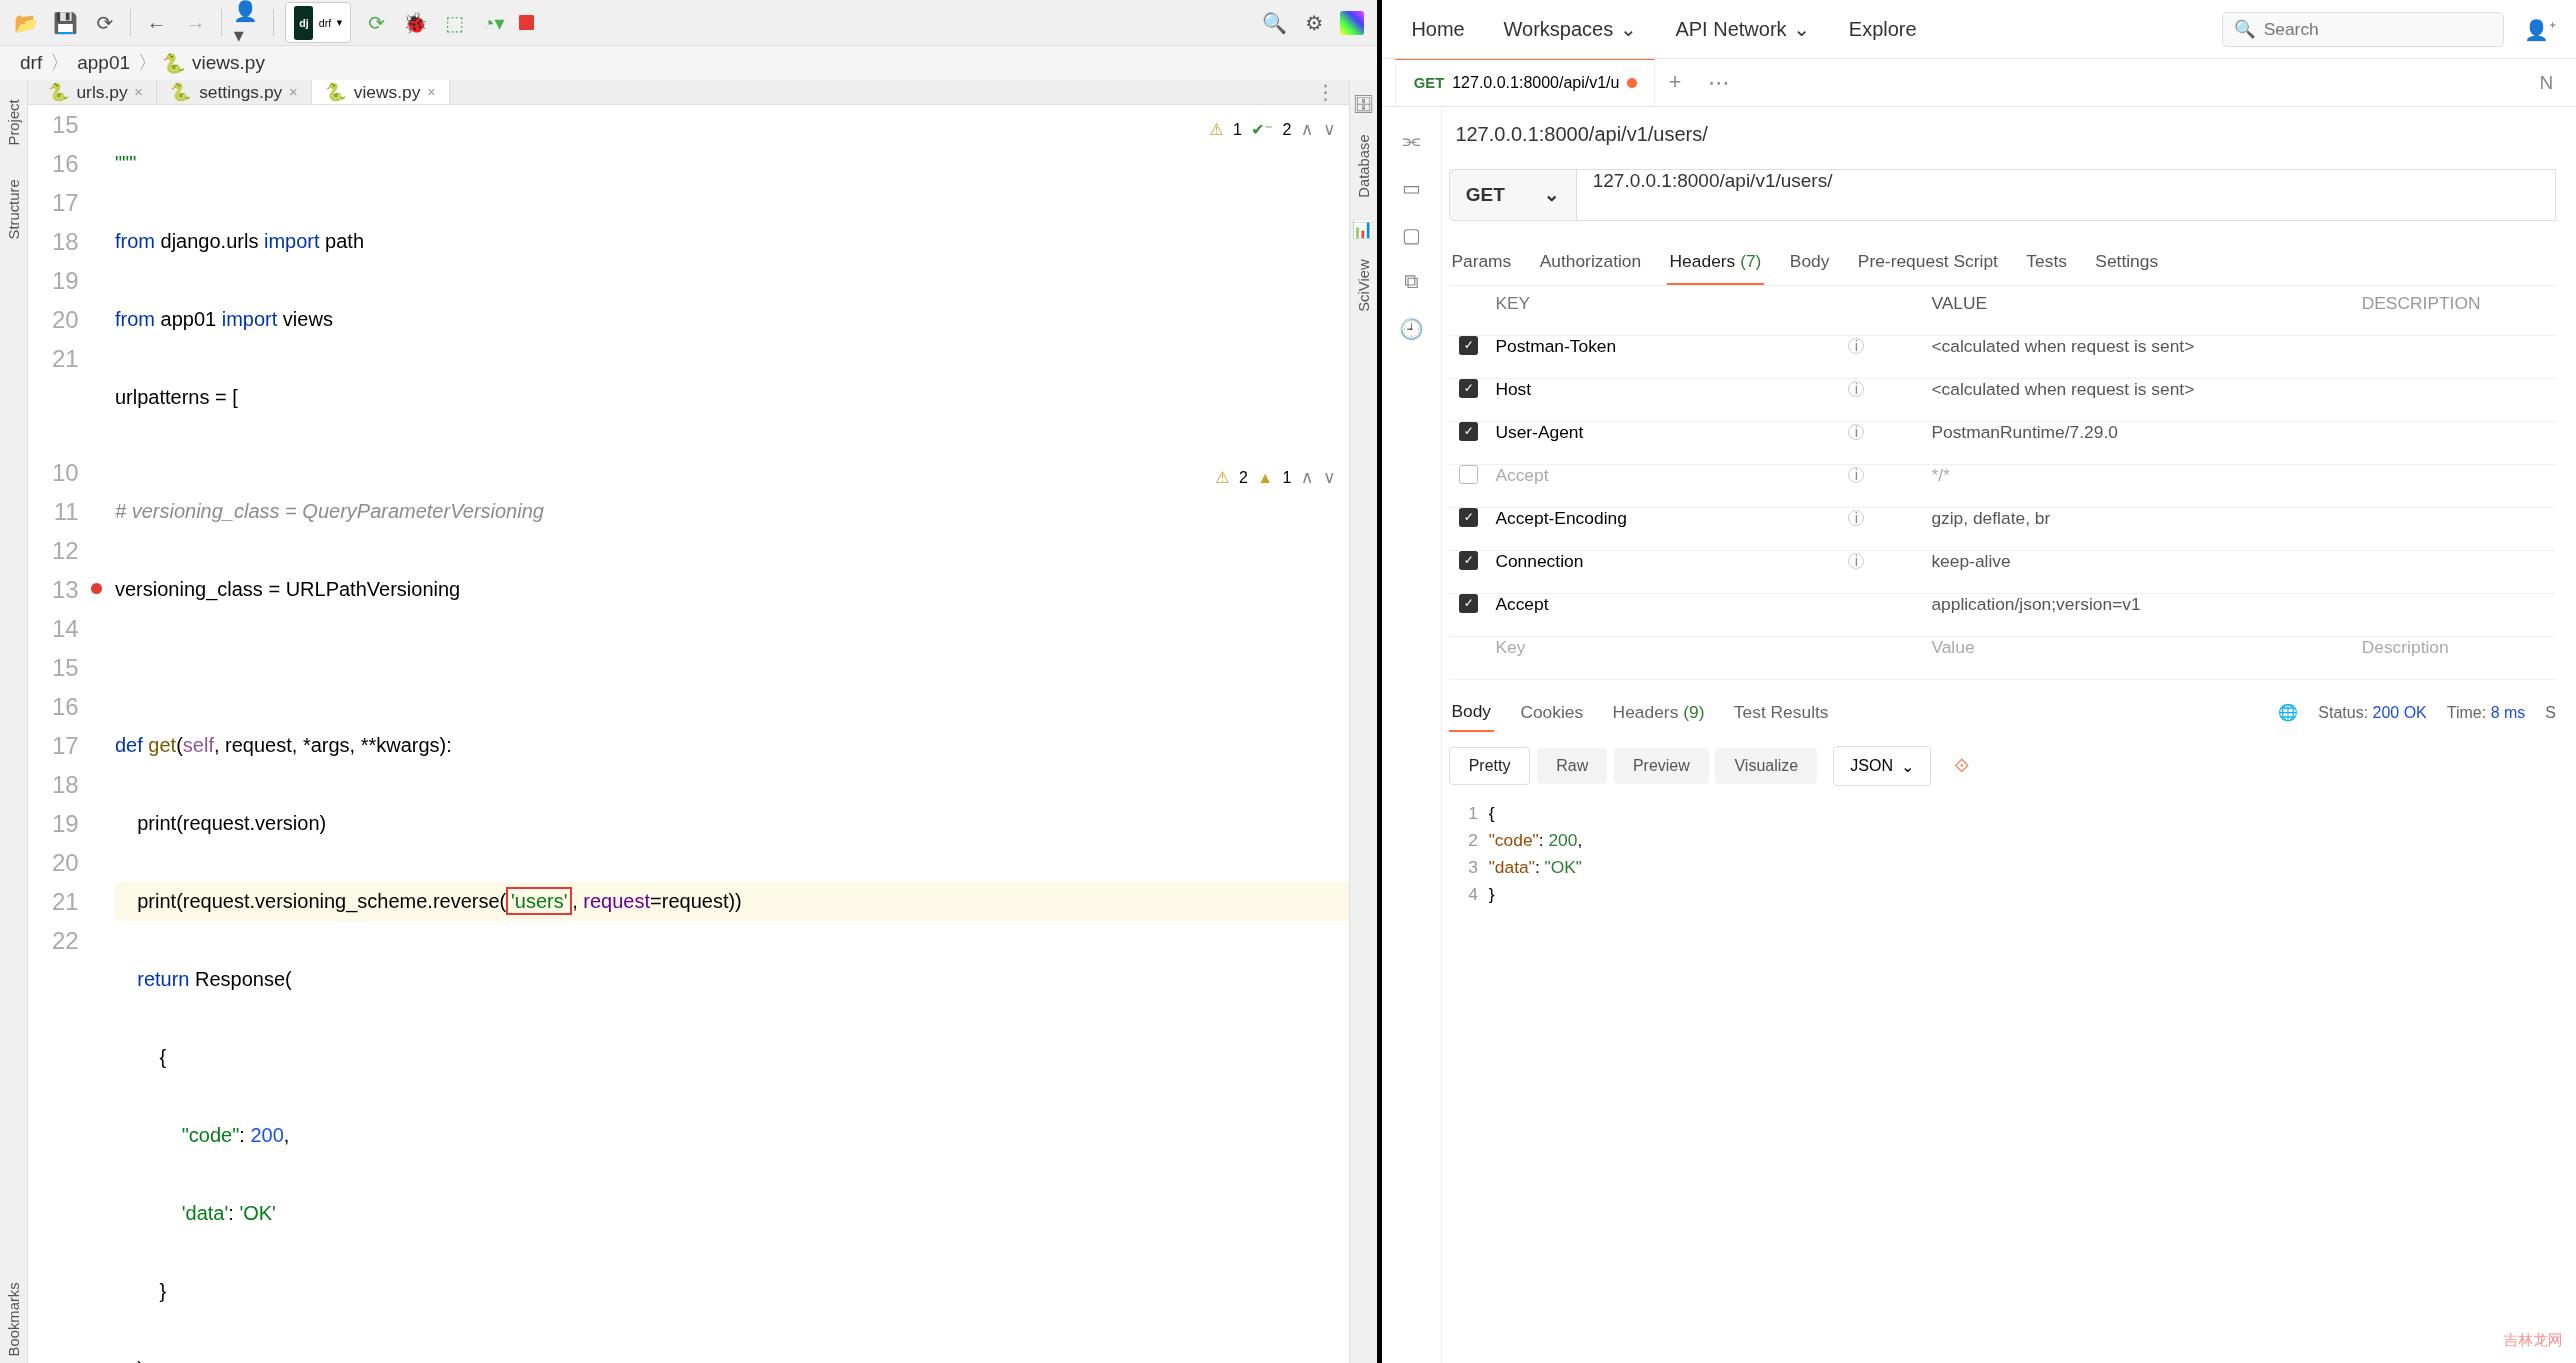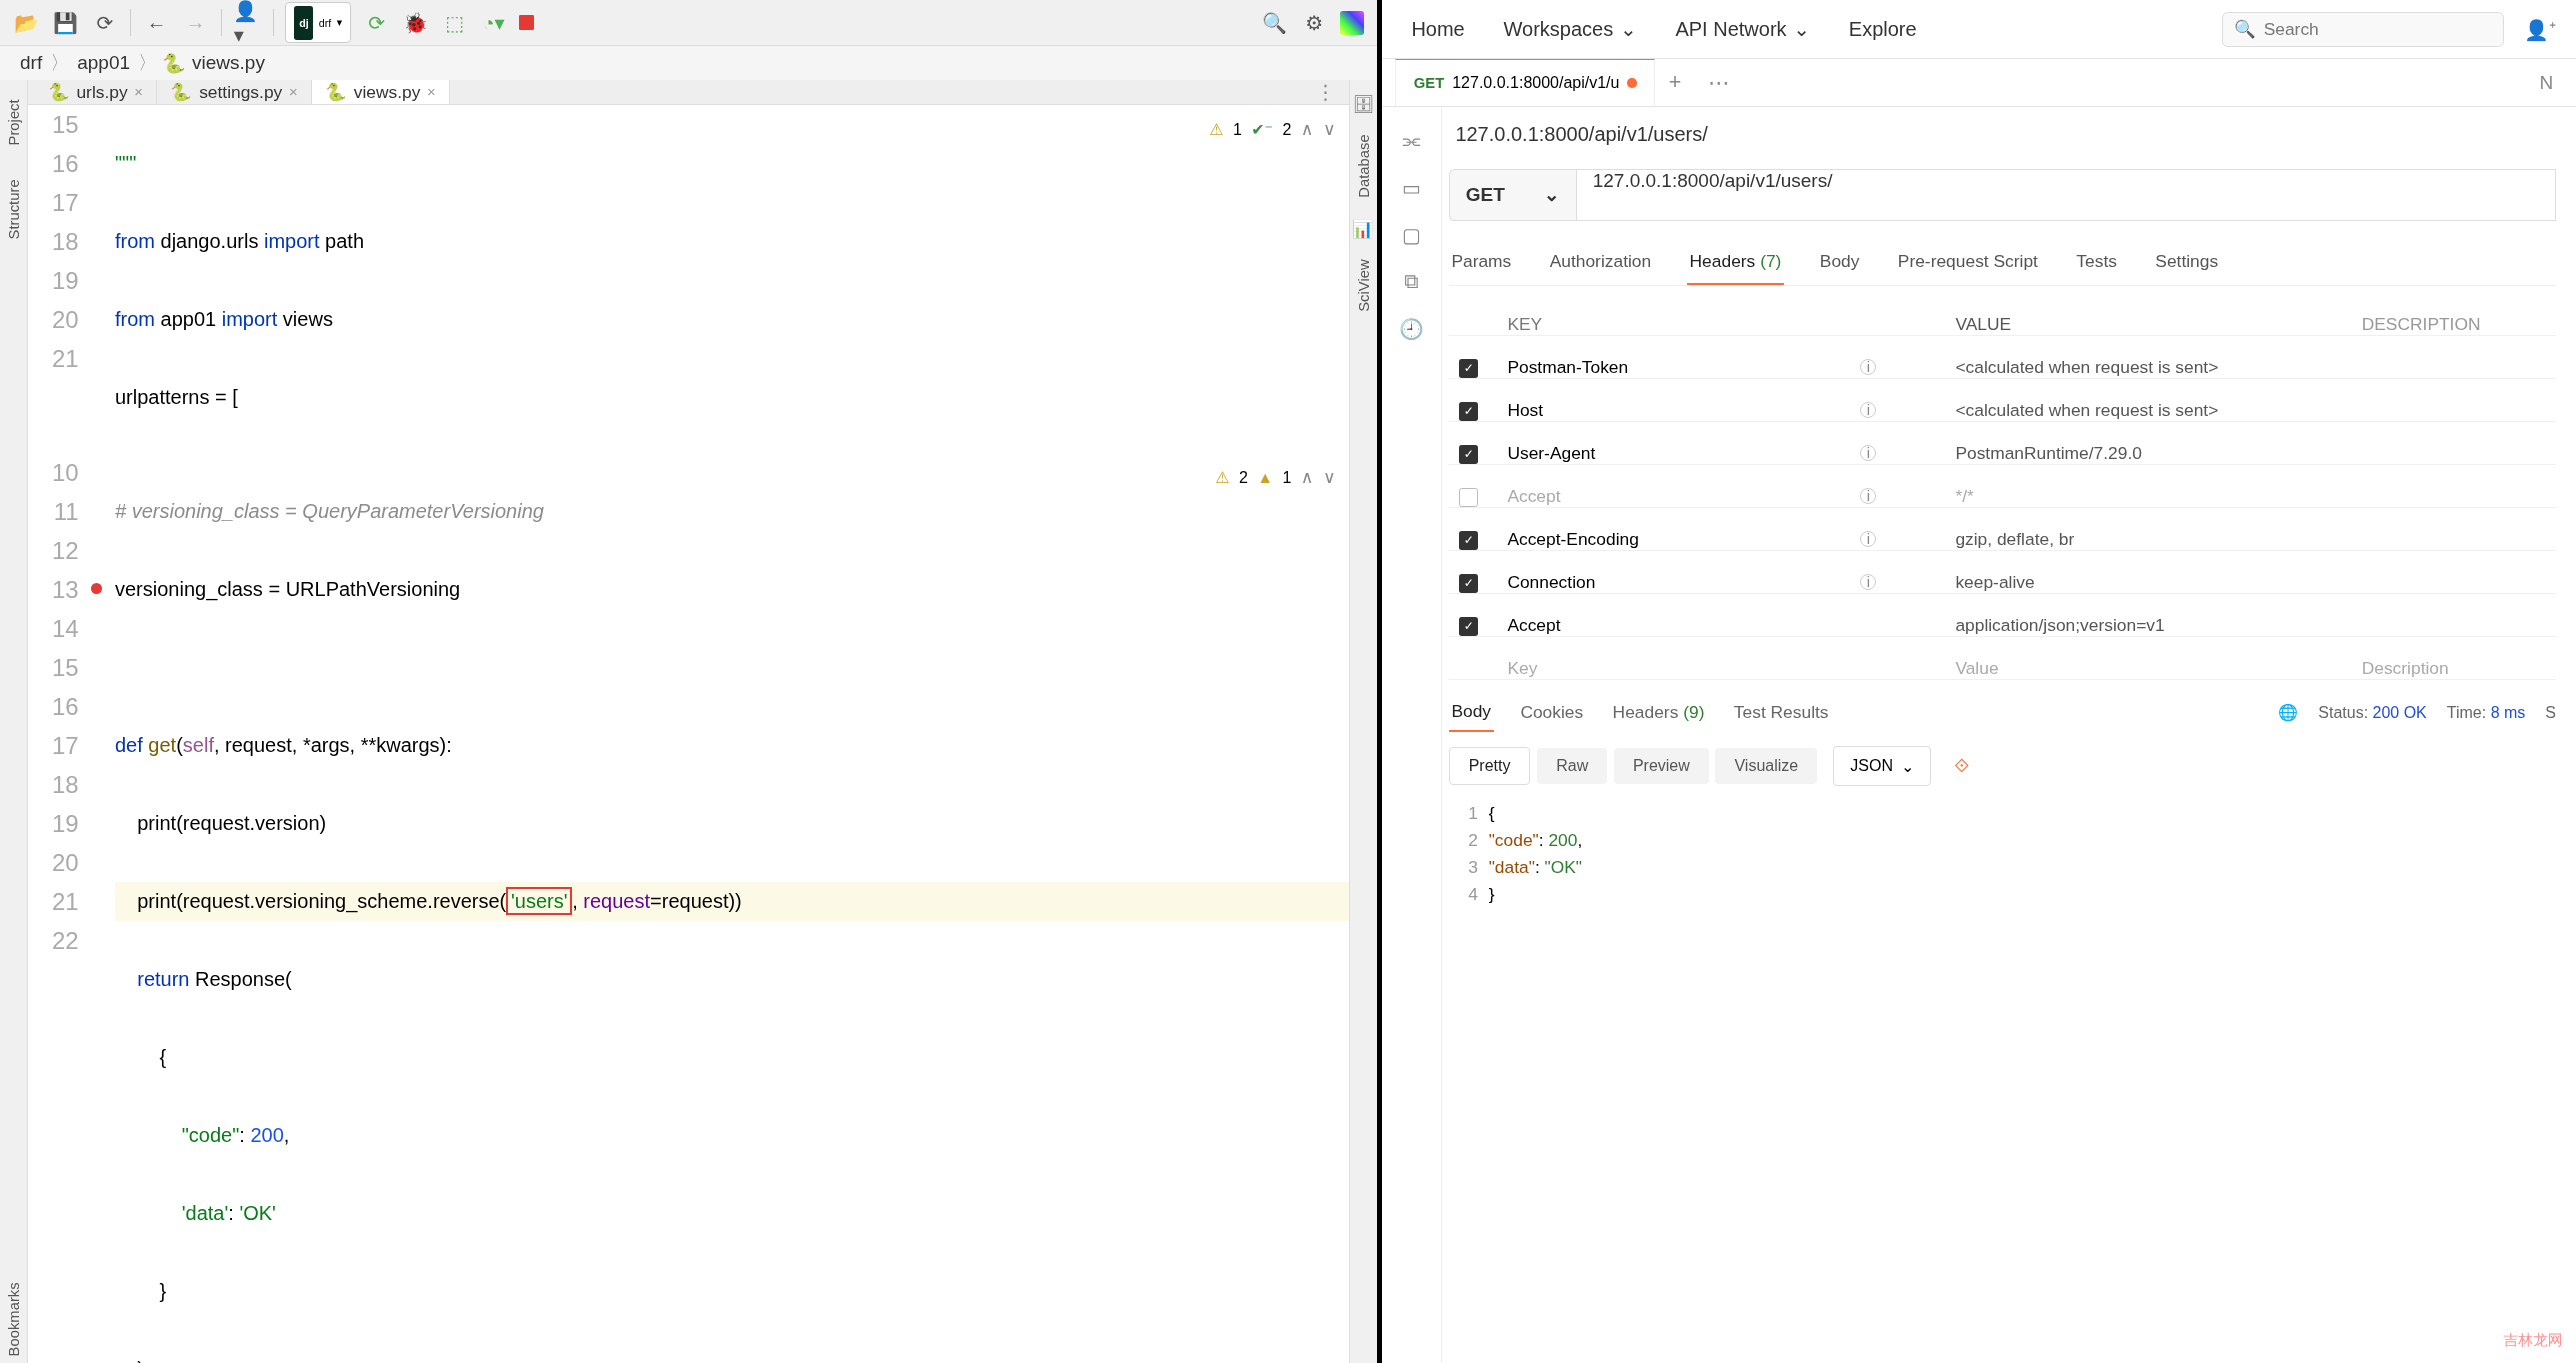--- a/index.html
+++ b/index.html
@@ -67,27 +67,27 @@
 .pm-body { flex: 1; display: flex; }
 .pm-rail { width: 60px; border-right: 0.7px solid #eee; display: flex; flex-direction: column; align-items: center; gap: 20px; padding-top: 20px; color: #888; }
 .pm-rail-icon { width: 27px; height: 27px; font-size: 20px; display: flex; align-items: center; justify-content: center; }
 .pm-content { flex: 1; display: flex; flex-direction: column; padding: 0 20px 0 6.7px; }
 
 .pm-url-title { font-size: 20px; padding: 16px 6.7px; color: #333; }
 .pm-req-row { display: flex; gap: 0; margin: 6.7px 0 13.4px; }
 .pm-method-sel { width: 127px; height: 52px; border: 0.7px solid #ddd; border-right: none; display: flex; align-items: center; justify-content: space-between; padding: 0 16px; font-size: 19px; font-weight: 600; color: #333; background: #f7f7f7; border-radius: 5.4px 0 0 5.4px; }
 .pm-url-input { flex: 1; height: 52px; border: 0.7px solid #ddd; padding: 0 16px; font-size: 19px; color: #333; background: #fff; }
 
-.pm-subtabs { display: flex; gap: 33px; padding: 6.7px 0 0; font-size: 17.4px; color: #555; border-bottom: 0.7px solid #eee; }
+.pm-subtabs { display: flex; gap: 23px; padding: 6.7px 0 0; font-size: 17.4px; color: #555; border-bottom: 0.7px solid #eee; }
 .pm-subtab { padding: 10.7px 2.7px; cursor: pointer; }
 .pm-subtab.active { color: #222; border-bottom: 2.7px solid #ff6c37; font-weight: 500; }
 .count-badge { color: #2e7d32; }
 
 .headers-table { margin-top: 6.7px; }
-.ht-row { display: flex; align-items: flex-end; height: 43px; border-bottom: 0.7px solid #f0f0f0; font-size: 17.4px; gap: 12px; }
+.ht-row { display: flex; align-items: flex-start; height: 43px; border-bottom: 0.7px solid #f0f0f0; font-size: 17.4px; }
 .ht-head { color: #777; font-weight: 500; }
 .ht-check { width: 40px; display: flex; justify-content: center; }
 .ht-key { width: 389px; padding-left: 6.7px; display: flex; align-items: center; gap: 8px; }
 .ht-val { flex: 1; padding-left: 6.7px; color: #555; margin-left: 47px; }
 .ht-desc { width: 201px; padding-left: 6.7px; color: #999; }
 .chk { width: 19px; height: 19px; background: #333; border-radius: 2.7px; display: flex; align-items: center; justify-content: center; color: #fff; font-size: 12px; }
 .chk.empty { background: #fff; border: 1.3px solid #bbb; }
 .info-i { color: #888; margin-left: auto; margin-right: 13.4px; font-size: 14.8px; border: 0.7px solid #ccc; border-radius: 50%; width: 16px; height: 16px; display: inline-flex; align-items: center; justify-content: center; }
 .placeholder-txt { color: #aaa; }
 

